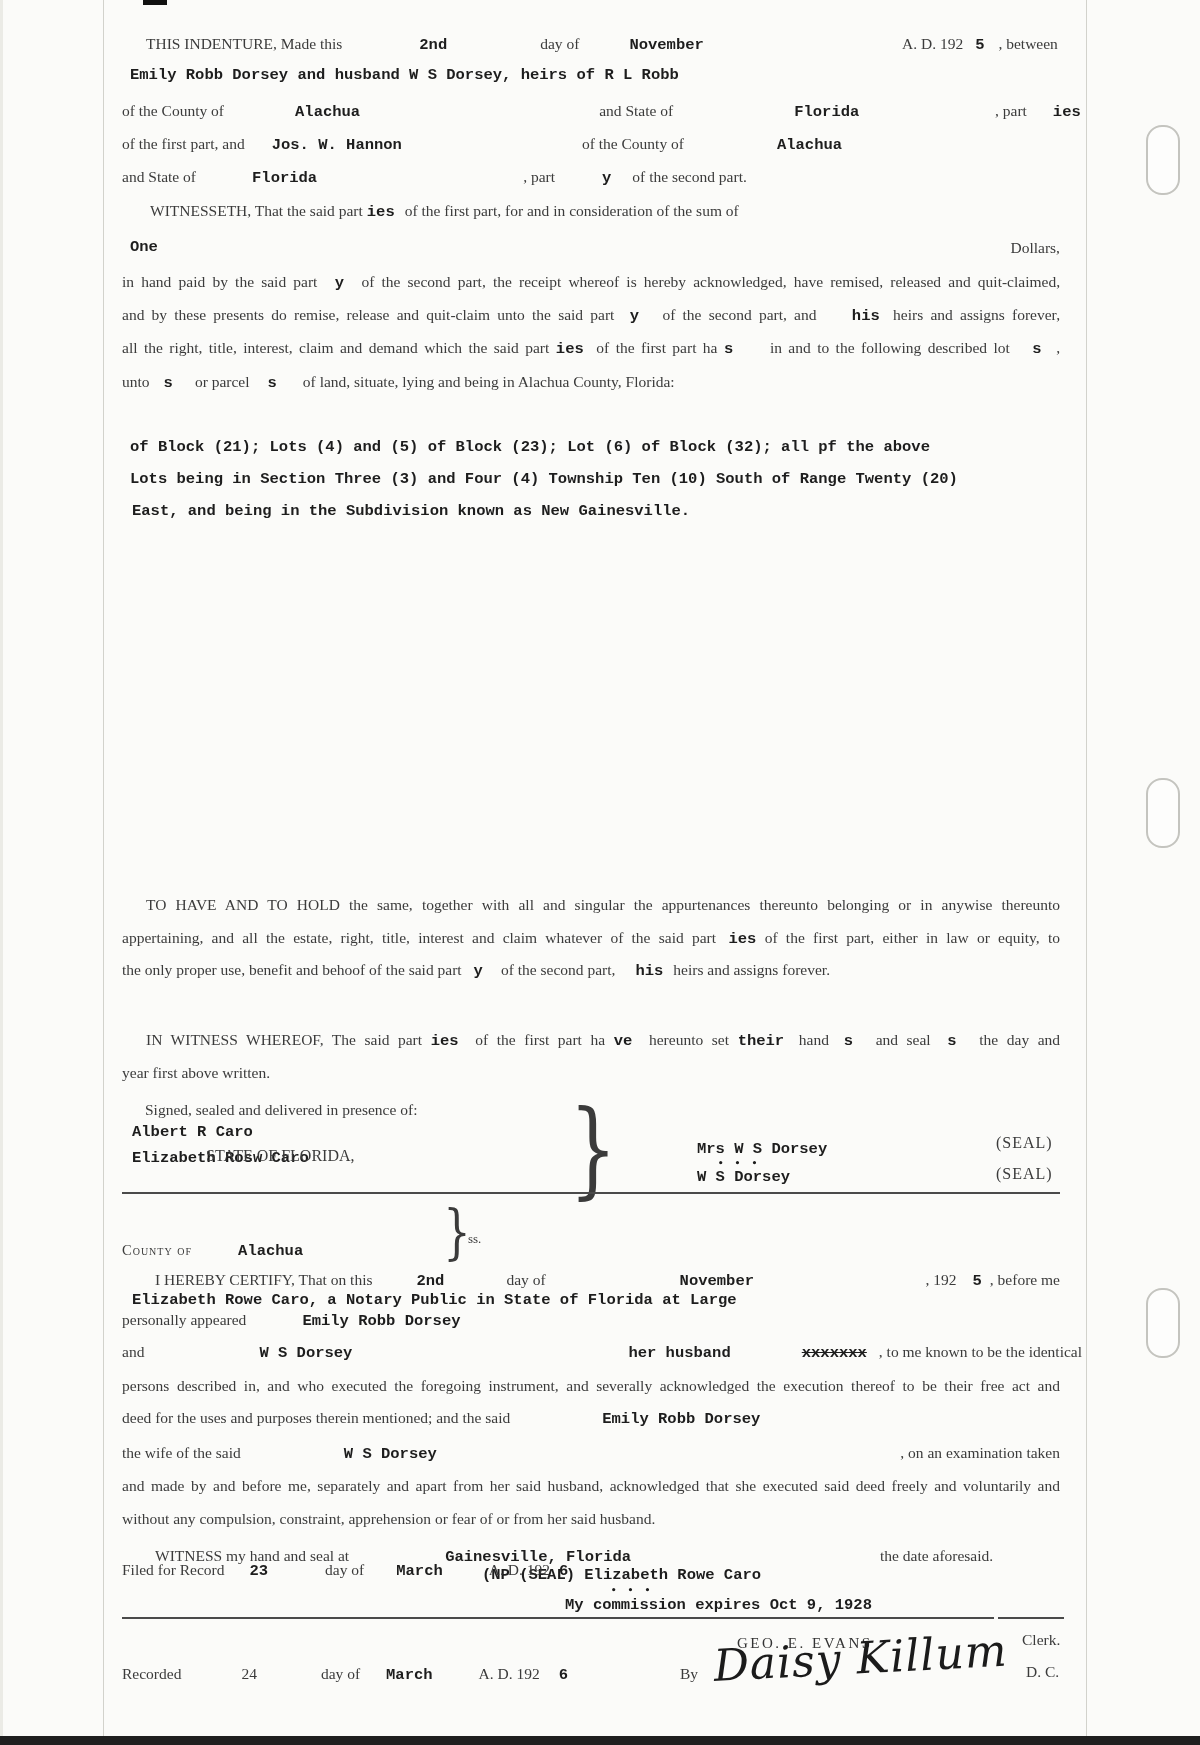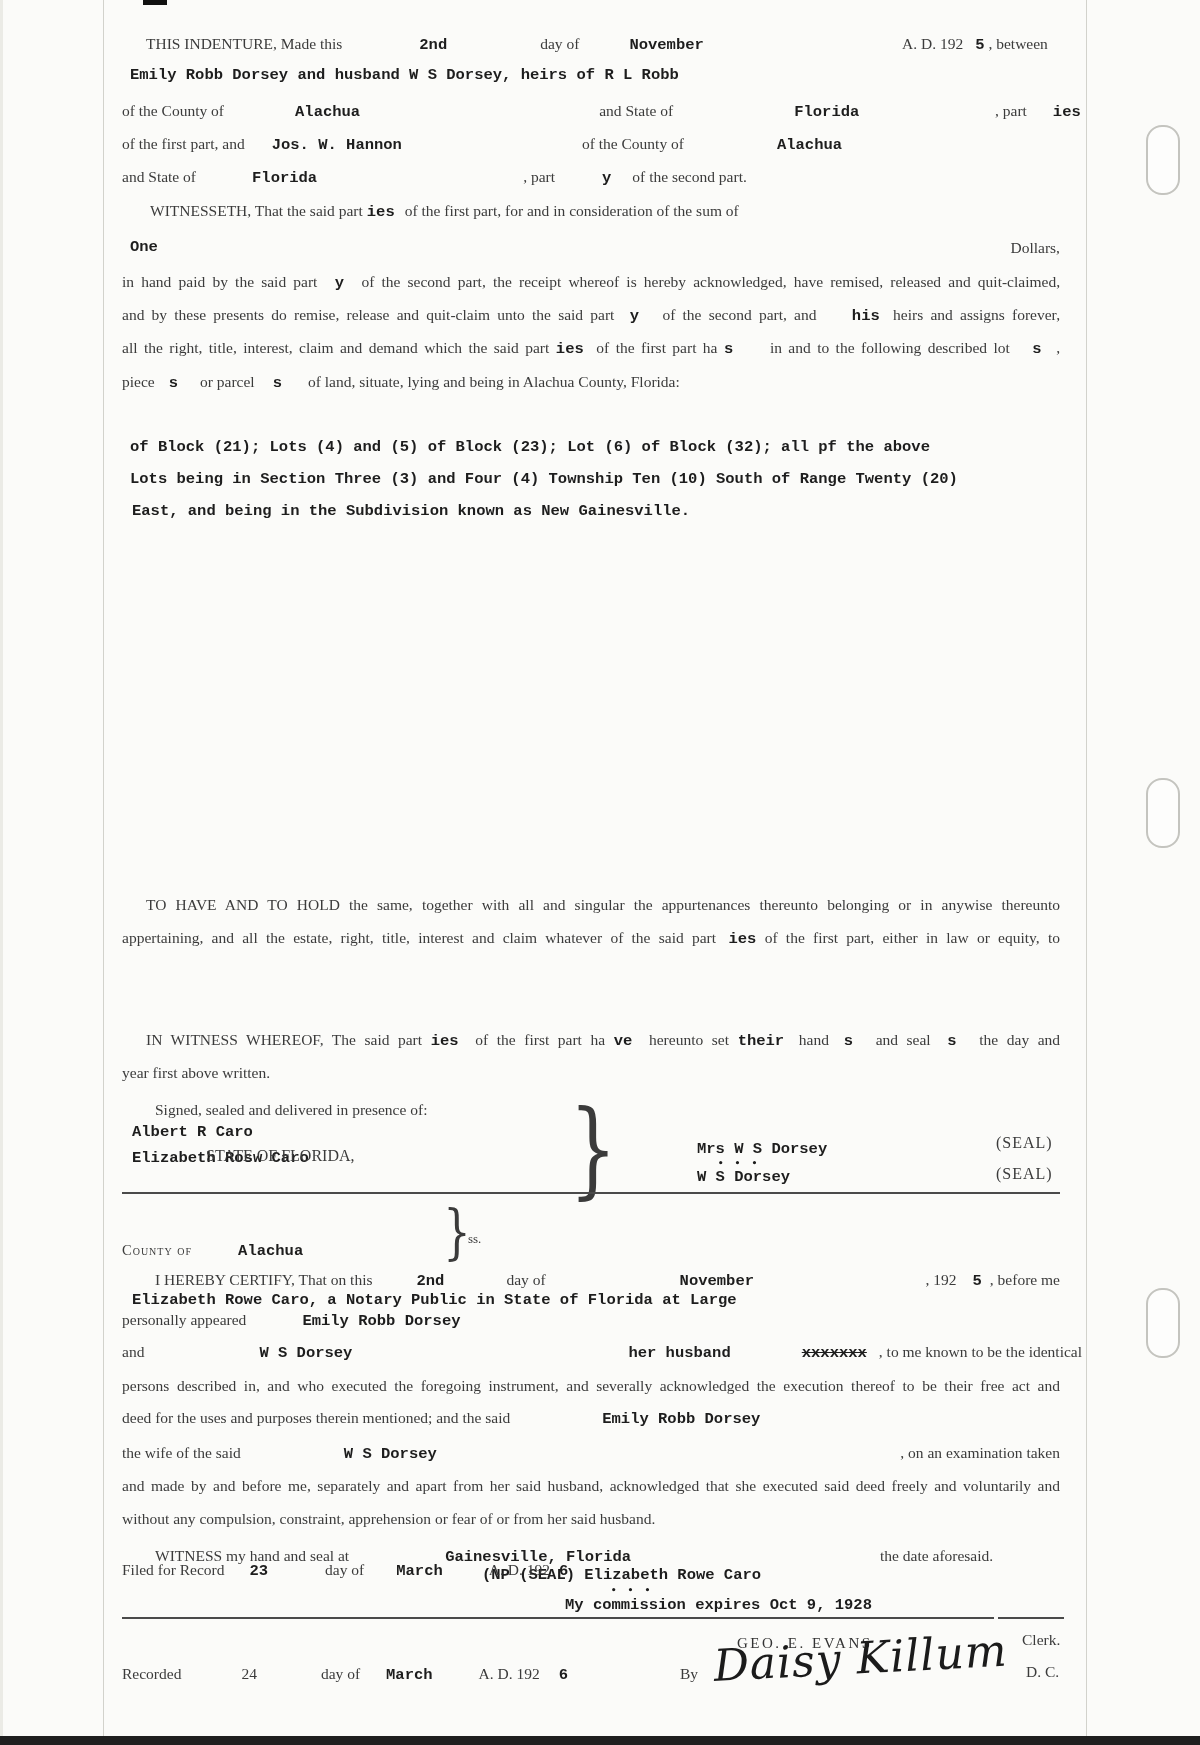--- a/index.html
+++ b/index.html
@@ -40,21 +40,21 @@
 
   <div class="ln" style="left:146px;top:34px">
     <span class="f">THIS INDENTURE, Made this</span>
     <span class="t" style="margin-left:73px">2nd</span>
     <span class="f" style="margin-left:89px">day of</span>
     <span class="t" style="margin-left:46px">November</span>
   </div>
   <div class="ln" style="left:902px;top:34px">
     <span class="f">A. D. 192</span>
     <span class="t" style="margin-left:8px">5</span>
-    <span class="f" style="">, between</span>
+    <span class="f" style="margin-left:10px">, between</span>
   </div>
 
   <div class="ln" style="left:130px;top:64px">
     <span class="t">Emily Robb Dorsey and husband W S Dorsey, heirs of R L Robb</span>
   </div>
 
   <div class="ln" style="left:122px;top:101px">
     <span class="f">of the County of</span>
     <span class="t" style="margin-left:67px">Alachua</span>
     <span class="f" style="margin-left:235px">and State of</span>
@@ -111,21 +111,21 @@
     <span class="f">all the right, title, interest, claim and demand which the said part</span>
     <span class="t">ies</span>
     <span class="f" style="margin-left:6px">of the first part ha</span>
     <span class="t">s</span>
     <span class="f" style="margin-left:30px">in and to the following described lot</span>
     <span class="t" style="margin-left:16px">s</span>
     <span class="f" style="margin-left:8px">,</span>
   </div>
 
   <div class="ln" style="left:122px;top:372px">
-    <span class="f">piece</span>
+    <span class="f">unto</span>
     <span class="t" style="margin-left:10px">s</span>
     <span class="f" style="margin-left:18px">or parcel</span>
     <span class="t" style="margin-left:14px">s</span>
     <span class="f" style="margin-left:22px">of land, situate, lying and being in Alachua County, Florida:</span>
   </div>
 
   <div class="ln" style="left:130px;top:436px">
     <span class="t">of Block (21); Lots (4) and (5) of Block (23); Lot (6) of Block (32); all pf the above</span>
   </div>
   <div class="ln" style="left:130px;top:468px">
@@ -135,40 +135,47 @@
     <span class="t">East, and being in the Subdivision known as New Gainesville.</span>
   </div>
 
   <div class="ln fill indent" style="left:122px;top:895px">
     <span class="f">TO HAVE AND TO HOLD the same, together with all and singular the appurtenances thereunto belonging or in anywise thereunto</span>
   </div>
   <div class="ln fill" style="left:122px;top:928px">
     <span class="f">appertaining, and all the estate, right, title, interest and claim whatever of the said part</span>
     <span class="t" style="margin-left:4px">ies</span>
     <span class="f">of the first part, either in law or equity, to</span>
+  </div>
+  <div class="ln" style="left:122px;top:960px">
+    <span class="f">the only proper use, benefit and behoof of the said part</span>
+    <span class="t" style="margin-left:8px">y</span>
+    <span class="f" style="margin-left:14px">of the second part,</span>
+    <span class="t" style="margin-left:16px">his</span>
+    <span class="f" style="margin-left:6px">heirs and assigns forever.</span>
   </div>
 
   <div class="ln fill indent" style="left:122px;top:1030px">
     <span class="f">IN WITNESS WHEREOF, The said part</span>
     <span class="t">ies</span>
     <span class="f" style="margin-left:8px">of the first part ha</span>
     <span class="t">ve</span>
     <span class="f" style="margin-left:8px">hereunto set</span>
     <span class="t">their</span>
     <span class="f" style="margin-left:6px">hand</span>
     <span class="t" style="margin-left:6px">s</span>
     <span class="f" style="margin-left:14px">and seal</span>
     <span class="t" style="margin-left:8px">s</span>
     <span class="f" style="margin-left:14px">the day and</span>
   </div>
   <div class="ln" style="left:122px;top:1063px">
     <span class="f">year first above written.</span>
   </div>
 
-  <div class="ln" style="left:155px;top:1100px">
+  <div class="ln" style="left:145px;top:1100px">
     <span class="f">Signed, sealed and delivered in presence of:</span>
   </div>
   <div class="ln" style="left:132px;top:1121px">
     <span class="t">Albert R Caro</span>
   </div>
   <div class="ln" style="left:132px;top:1147px">
     <span class="t">Elizabeth Rosw Caro</span>
   </div>
   <div class="brace" style="left:560px;top:1088px;font-size:104px">}</div>
   <div class="ln" style="left:697px;top:1138px">

